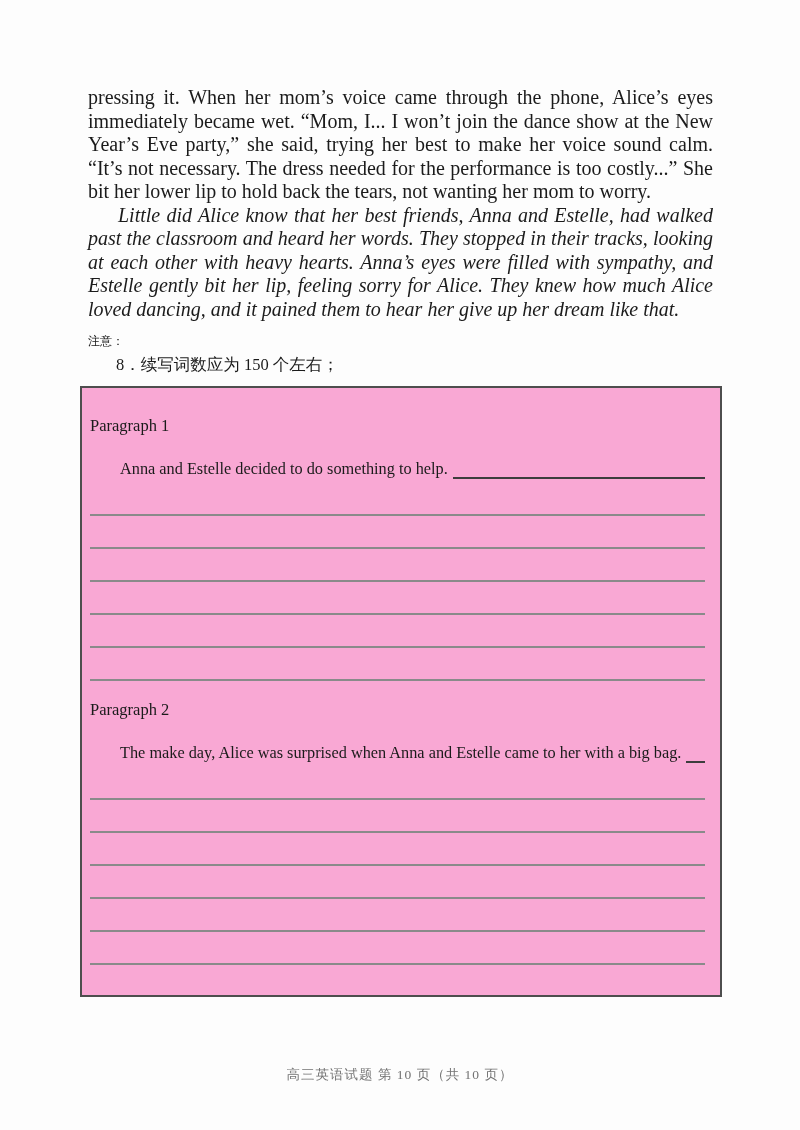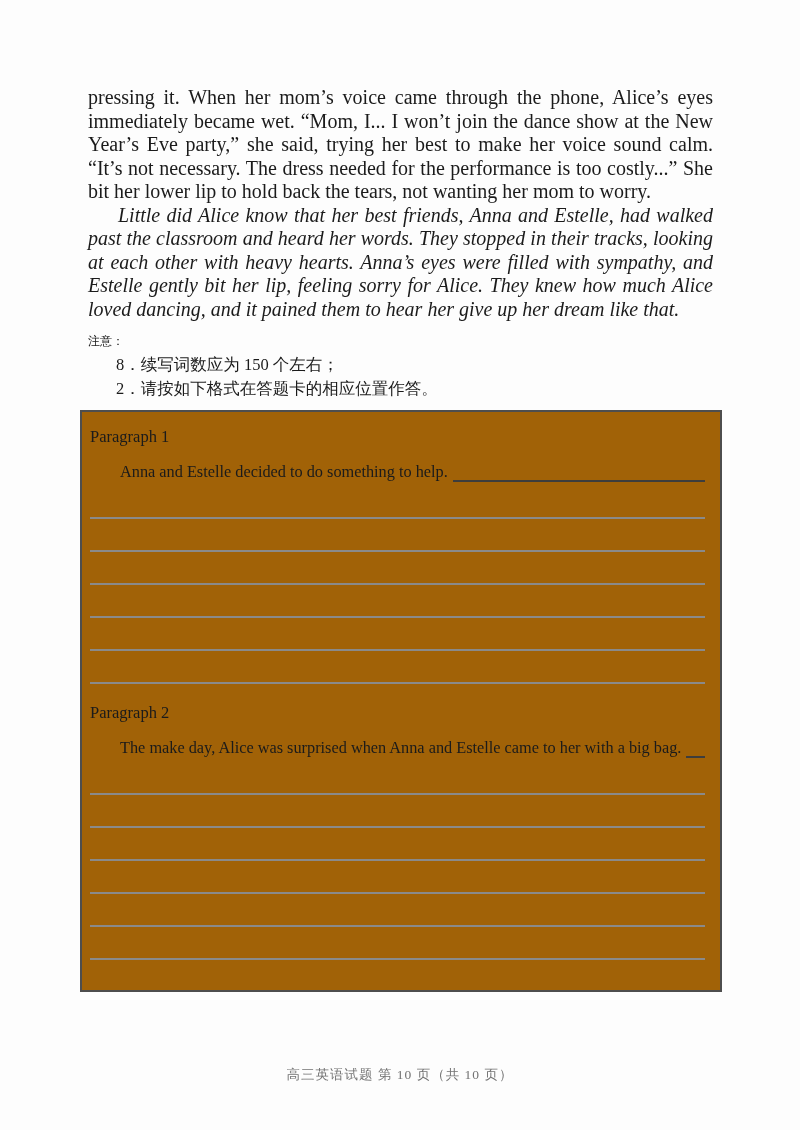--- a/index.html
+++ b/index.html
@@ -35,32 +35,32 @@
     font-size: 16.5px;
     line-height: 24px;
     padding-left: 28px;
   }
   .answer-box {
     box-sizing: border-box;
     width: 642px;
     margin-left: -8px;
     margin-top: 9px;
     border: 2px solid #4e4e4e;
-    background: #a16207;
-    padding: 12px 15px 30px 8px;
+    background: #f9a8d4;
+    padding: 25px 15px 30px 8px;
   }
   .section-title {
     font-size: 16.5px;
     line-height: 21px;
     margin-top: 2px;
   }
   .opening {
     display: flex;
     align-items: flex-start;
-    margin-top: 14px;
+    margin-top: 22px;
     padding-left: 30px;
     font-size: 16.3px;
     line-height: 21px;
     white-space: nowrap;
   }
   .fill-rule {
     flex: 1;
     min-width: 16px;
     margin-left: 5px;
     align-self: flex-end;
@@ -91,21 +91,20 @@
   <div class="content">
 
     <p class="story">pressing it. When her mom’s voice came through the phone, Alice’s eyes immediately became wet. “Mom, I... I won’t join the dance show at the New Year’s Eve party,” she said, trying her best to make her voice sound calm. “It’s not necessary. The dress needed for the performance is too costly...” She bit her lower lip to hold back the tears, not wanting her mom to worry.</p>
 
     <p class="story indent">Little did Alice know that her best friends, Anna and Estelle, had walked past the classroom and heard her words. They stopped in their tracks, looking at each other with heavy hearts. Anna’s eyes were filled with sympathy, and Estelle gently bit her lip, feeling sorry for Alice. They knew how much Alice loved dancing, and it pained them to hear her give up her dream like that.</p>
 
     <div class="notice-label">注意：</div>
 
     <div class="notice-item">8．续写词数应为 150 个左右；</div>
 
-    <div class="notice-item">2．请按如下格式在答题卡的相应位置作答。</div>
 
     <div class="answer-box">
 
       <div class="section">
         <div class="section-title">Paragraph 1</div>
         <div class="opening">
           <span>Anna and Estelle decided to do something to help.</span>
           <span class="fill-rule"></span>
         </div>
         <div class="rules">

